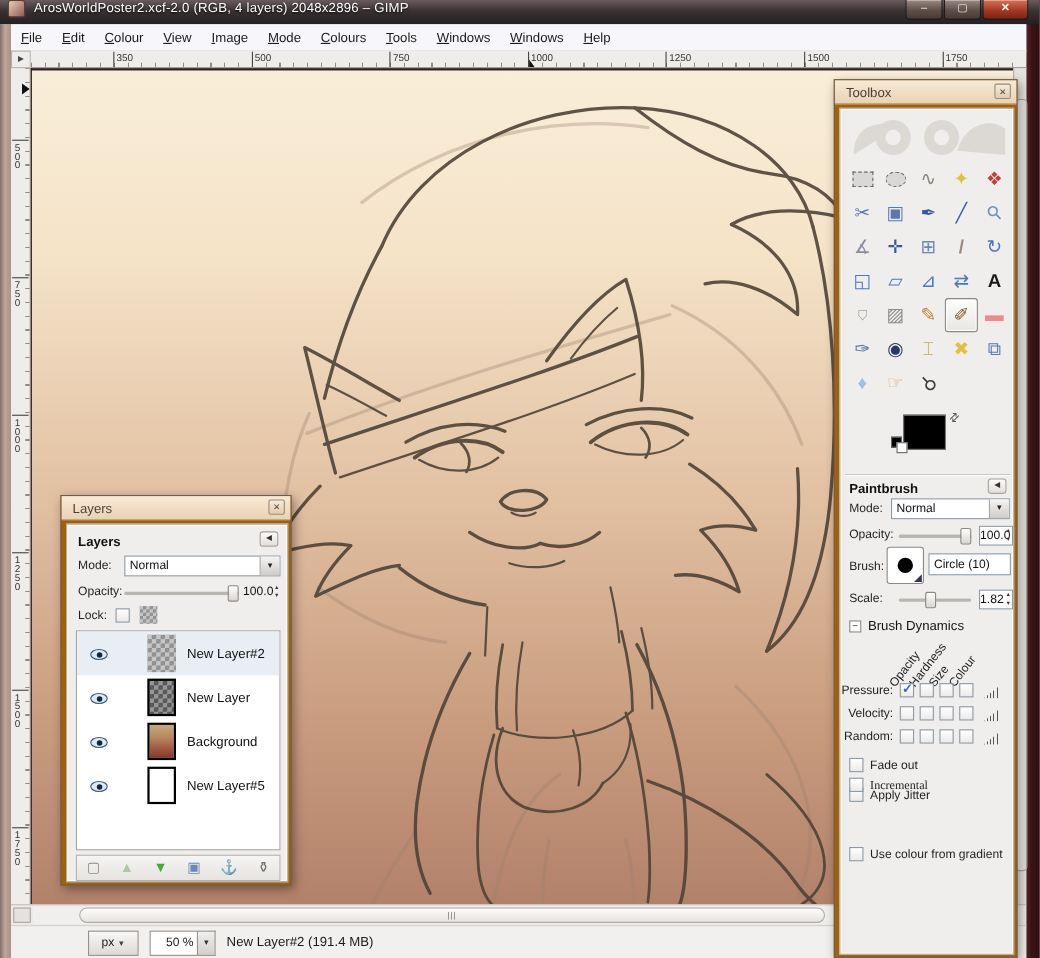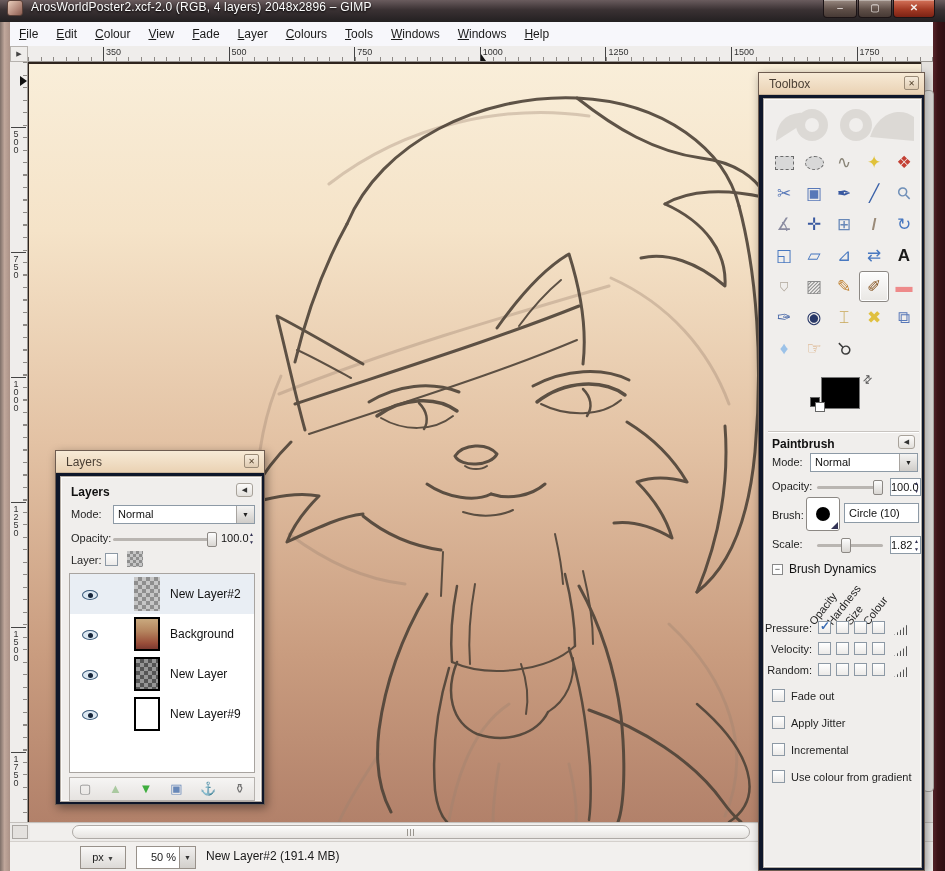--- a/index.html
+++ b/index.html
@@ -35,21 +35,21 @@
   #hscroll-track{position:absolute;left:20px;top:1px;width:736px;height:16px;background:#f1efed;}
   #hthumb{position:absolute;left:42px;top:1px;width:678px;height:14px;background:linear-gradient(180deg,#fdfdfc,#e6e3e0);border:1px solid #aeaaa6;border-radius:7px;box-sizing:border-box;}
   .grip{position:absolute;left:50%;top:3px;width:9px;height:7px;margin-left:-4px;background:repeating-linear-gradient(90deg,#9a968f 0 1px,transparent 1px 3px);}
   #statusbar{position:absolute;left:10px;top:841px;width:923px;height:30px;background:#f2f0ee;border-top:1px solid #d4d0cc;}
   #unit-dd{position:absolute;left:70px;top:4px;width:46px;height:23px;background:linear-gradient(180deg,#f9f8f7,#dcd9d6);border:1px solid #98918a;box-sizing:border-box;font-size:11px;color:#222;text-align:center;line-height:21px;}
   #unit-dd b{font-size:7px;color:#444;}
   #zoom-box{position:absolute;left:126px;top:4px;width:44px;height:23px;background:#fff;border:1px solid #98918a;box-sizing:border-box;font-size:11px;color:#222;text-align:right;line-height:21px;padding-right:3px;}
   #zoom-dd{position:absolute;left:170px;top:4px;width:16px;height:23px;background:linear-gradient(180deg,#f0efee,#d2cfcb);border:1px solid #98918a;border-left:none;box-sizing:border-box;font-size:7px;color:#333;text-align:center;line-height:22px;}
   #status-text{position:absolute;left:196px;top:7px;font-size:12px;color:#1a1a1a;}
   
-  .fwin{position:absolute;background:#0f172a;border:1px solid #6e5c50;box-shadow:2px 3px 9px rgba(0,0,0,.4);box-sizing:border-box;}
+  .fwin{position:absolute;background:#a16207;border:1px solid #6e5c50;box-shadow:2px 3px 9px rgba(0,0,0,.4);box-sizing:border-box;}
   .ftitle{height:21px;background:linear-gradient(180deg,#f7ead6,#ead2b4);border-bottom:1px solid #c9b398;display:flex;align-items:center;font-size:12px;color:#4a3f34;padding-left:10px;}
   .fclose{position:absolute;right:5px;top:3px;width:15px;height:14px;background:linear-gradient(180deg,#f6ecdd,#e0ccb2);border:1px solid #9a8a76;border-radius:2px;font-size:8px;line-height:13px;text-align:center;color:#55442f;box-sizing:border-box;}
   .fcontent{position:absolute;background:#f0eeec;border:1px solid #b3aca4;box-shadow:inset 0 0 0 1px #fbfaf9;box-sizing:border-box;}
   .collapse{width:17px;height:14px;background:linear-gradient(#fcfbfa,#e2dfdb);border:1px solid #a8a29a;border-radius:3px;font-size:7px;text-align:center;line-height:12px;color:#333;box-sizing:border-box;}
   .rowlbl{font-size:11px;color:#1f1f1f;}
   .dd{display:flex;background:#fff;border:1px solid #8d9aa6;box-sizing:border-box;height:19px;}
   .dd .val{flex:1;font-size:11px;padding:2px 4px;color:#111;white-space:nowrap;overflow:hidden;}
   .dd .btn{width:17px;background:linear-gradient(#f5f4f3,#cfccc8);border-left:1px solid #a8a4a0;font-size:7px;color:#222;text-align:center;line-height:17px;}
   .slider{position:absolute;height:3px;background:#b9b5b1;border-radius:2px;}
   .sthumb{position:absolute;top:-6px;width:10px;height:15px;background:linear-gradient(#fdfdfd,#d9d6d2);border:1px solid #8c8884;border-radius:2px;box-sizing:border-box;}
@@ -141,22 +141,22 @@
       <span class="wbtn">▢</span>
       <span class="wbtn close">✕</span>
     </span>
   </div>
 
   <div id="menubar">
       <div class="mi">File</div>
       <div class="mi">Edit</div>
       <div class="mi">Colour</div>
       <div class="mi">View</div>
-      <div class="mi">Fade</div>
-      <div class="mi">Layer</div>
+      <div class="mi">Image</div>
+      <div class="mi">Mode</div>
       <div class="mi">Colours</div>
       <div class="mi">Tools</div>
       <div class="mi">Windows</div>
       <div class="mi">Windows</div>
       <div class="mi">Help</div>
     </div>
   <div id="left-border"></div>
 
   <div id="ruler-corner">▶</div>
   <div id="hruler">
@@ -273,43 +273,43 @@
       <div id="ly-mode-lbl" class="rowlbl">Mode:</div>
       <div id="ly-mode" class="dd">
         <span class="val">Normal</span>
           <span class="btn">▼</span>
       </div>
       <div id="ly-op-lbl" class="rowlbl">Opacity:</div>
       <div id="ly-op-slider" class="slider">
           <span class="sthumb" style="left:94px"></span>
         </div>
       <div id="ly-op-spin" class="spinbox"><span>100.0</span><i>▲<br>▼</i></div>
-      <div id="ly-lock-lbl" class="rowlbl">Layer:</div>
+      <div id="ly-lock-lbl" class="rowlbl">Lock:</div>
       <span id="ly-lock-cb" class="cb"></span>
       <span id="ly-lock-ic" class="checker"></span>
       <div id="layer-list">
           <div class="lrow sel">
             <span class="eye"></span>
             <span class="lthumb checker"></span>
             <span class="lname">New Layer#2</span>
           </div>
           <div class="lrow">
             <span class="eye"></span>
+            <span class="lthumb bordered t-checker-dark"></span>
+            <span class="lname">New Layer</span>
+          </div>
+          <div class="lrow">
+            <span class="eye"></span>
             <span class="lthumb bordered t-gradient"></span>
             <span class="lname">Background</span>
-          </div>
-          <div class="lrow">
-            <span class="eye"></span>
-            <span class="lthumb bordered t-checker-dark"></span>
-            <span class="lname">New Layer</span>
           </div>
           <div class="lrow">
             <span class="eye"></span>
             <span class="lthumb bordered t-white"></span>
-            <span class="lname">New Layer#9</span>
+            <span class="lname">New Layer#5</span>
           </div>
         </div>
       <div id="layer-btns">
           <span class="lbtn" style="color: rgb(138, 138, 138);">▢</span>
           <span class="lbtn" style="color: rgb(170, 201, 160);">▲</span>
           <span class="lbtn" style="color: rgb(63, 174, 63);">▼</span>
           <span class="lbtn" style="color: rgb(104, 136, 184);">▣</span>
           <span class="lbtn" style="color: rgb(122, 138, 154);">⚓</span>
           <span class="lbtn" style="color: rgb(112, 112, 112);">⚱</span>
         </div>
@@ -499,21 +499,21 @@
           <span class="bars"></span>
         </div>
         <div class="optrow" style="top: 590px;">
           <span class="cb"></span>
           <span class="ol">Fade out</span>
         </div>
         <div class="optrow" style="top: 617px;">
           <span class="cb"></span>
           <span class="ol">Apply Jitter</span>
         </div>
-        <div class="optrow" style="top: 644px;">
+        <div class="optrow" style="top: 608px; font-family: Liberation Serif, serif;">
           <span class="cb"></span>
           <span class="ol">Incremental</span>
         </div>
         <div class="optrow" style="top: 671px;">
           <span class="cb"></span>
           <span class="ol">Use colour from gradient</span>
         </div>
       </div>
   </div>
 </div>

